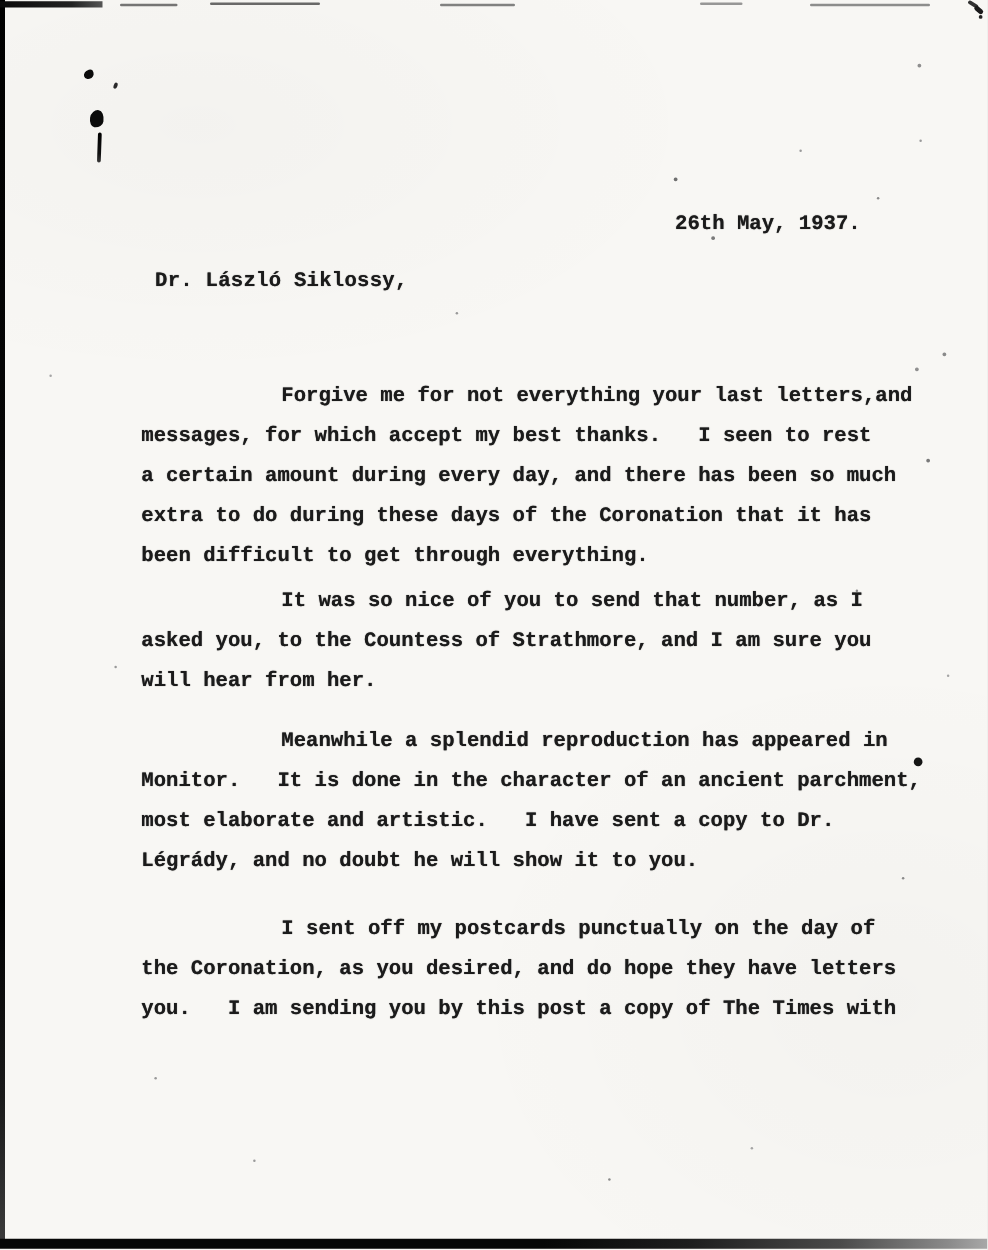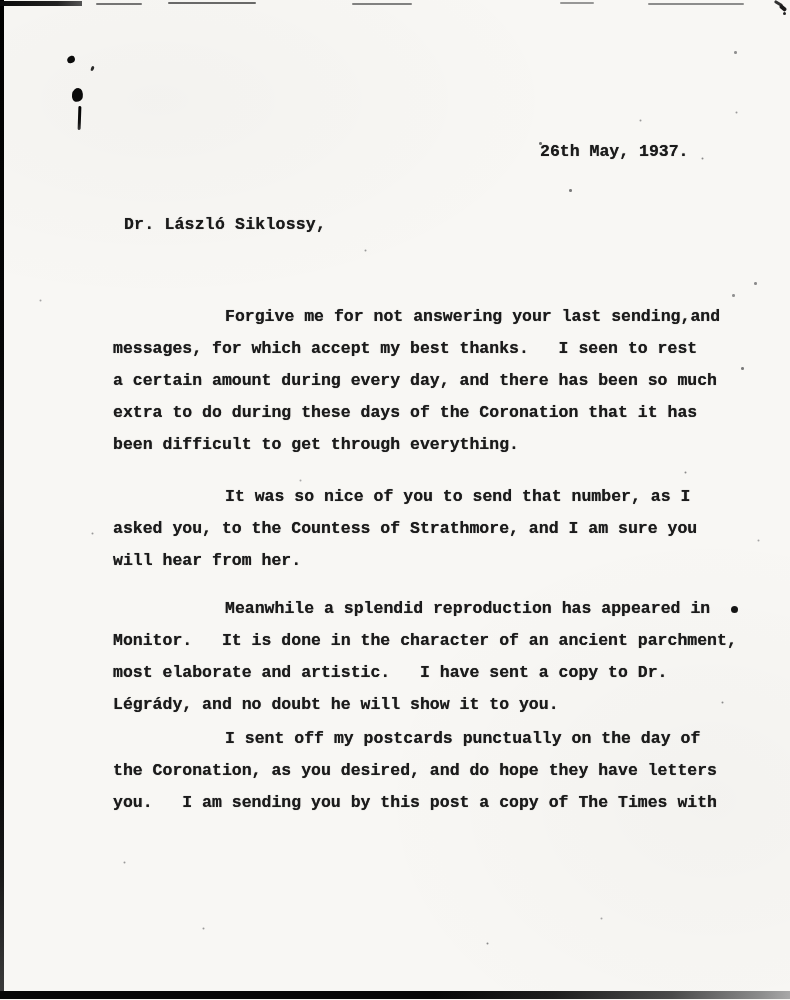--- a/index.html
+++ b/index.html
@@ -12,28 +12,28 @@
       radial-gradient(ellipse 500px 400px at 90% 80%, rgba(0,0,0,0.02), transparent 70%);
     overflow:hidden;
     font-family:"Liberation Mono","DejaVu Sans Mono",monospace;
     color:#1b1b1b;
   }
   .typed{
     font-weight:700;
     font-size:16.5px;
     text-shadow:0 0 0.7px rgba(25,25,25,0.85);
   }
-  .date{position:absolute;top:142px;left:540px;text-align:center;}
+  .date{position:absolute;top:169px;left:540px;text-align:center;}
   .salutation{position:absolute;top:205px;left:124px;letter-spacing:0.2px;margin-top:10px;}
   .letter-body{position:absolute;top:301px;left:113px;line-height:32px;}
   .line{white-space:pre;}
   .line.first{padding-left:112px;}
-  .para:nth-child(2){margin-top:20px;}
+  .para:nth-child(2){margin-top:4px;}
   .para:nth-child(3){margin-top:16px;}
-  .para:nth-child(4){margin-top:2px;}
+  .para:nth-child(4){margin-top:22px;}
 
   
   .edge-left{
     position:absolute;left:0;top:0;width:4px;height:997px;
     background:linear-gradient(to bottom,#000 0%,#060606 35%,#141414 50%,#000 72%,#1a1a1a 88%,#3c3c3c 100%);
   }
   .edge-bottom{
     position:absolute;left:0;bottom:1px;height:8px;width:790px;
     background:linear-gradient(to right,#070707 0%,#070707 55%,#1e1e1e 70%,#4a4a4a 85%,#8a8a8a 96%,#a8a8a8 100%);
   }
@@ -92,21 +92,21 @@
   <div class="ink a2"></div>
   <div class="ink b"></div>
   <div class="ink c"></div>
   <div class="ink science-dot"></div>
   <div class="specks"></div>
 
   <div class="typed date">26th May, 1937.</div>
   <div class="typed salutation">Dr. László Siklossy,</div>
   <div class="typed letter-body">
       <div class="para">
-        <div class="line first">Forgive me for not answering your last sending,and</div>
+        <div class="line first">Forgive me for not everything your last letters,and</div>
         <div class="line">messages, for which accept my best thanks.   I seen to rest</div>
         <div class="line">a certain amount during every day, and there has been so much</div>
         <div class="line">extra to do during these days of the Coronation that it has</div>
         <div class="line">been difficult to get through everything.</div>
       </div>
       <div class="para">
         <div class="line first">It was so nice of you to send that number, as I</div>
         <div class="line">asked you, to the Countess of Strathmore, and I am sure you</div>
         <div class="line">will hear from her.</div>
       </div>

